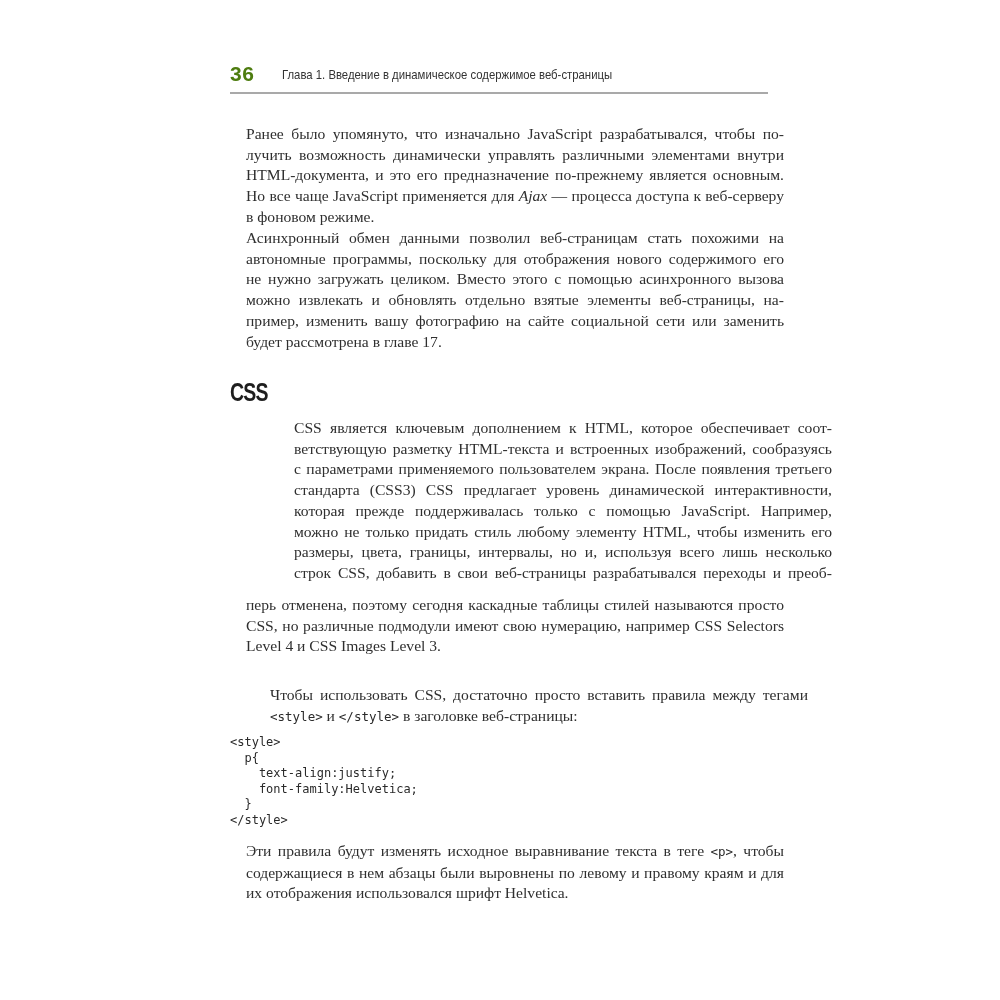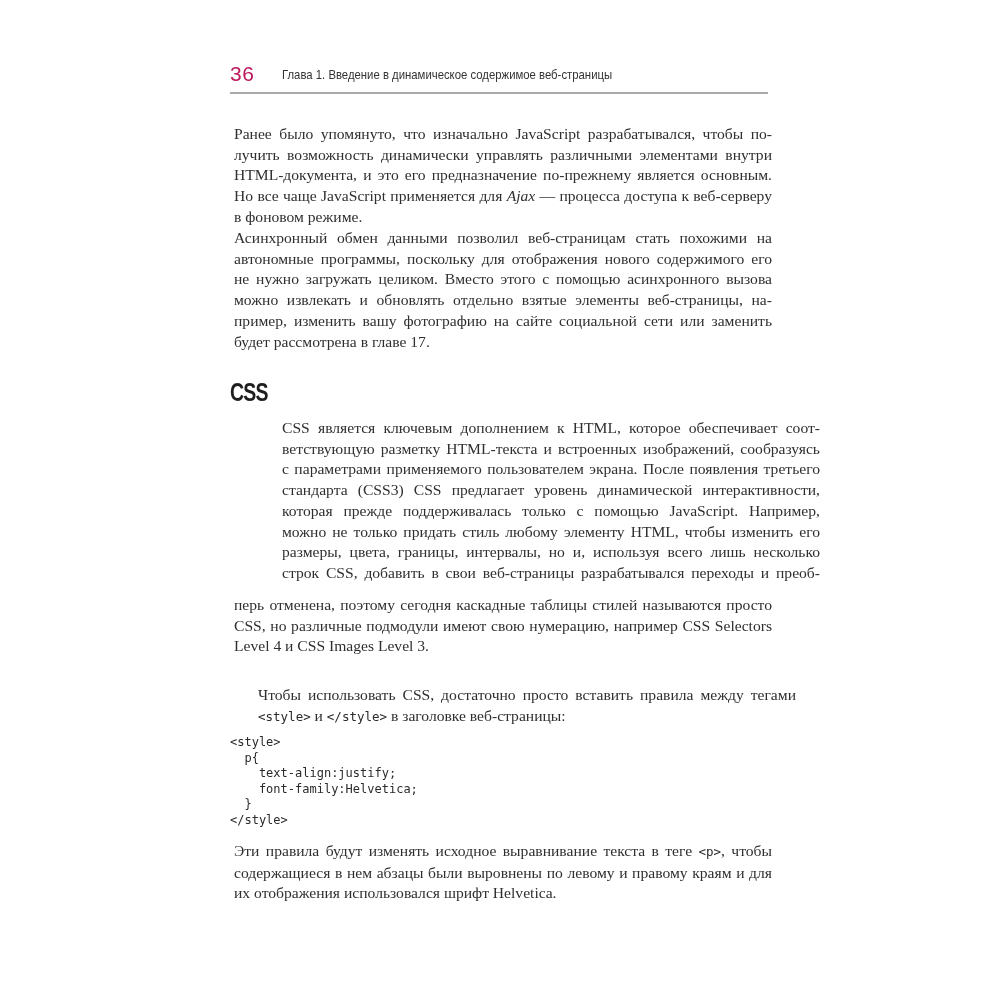--- a/index.html
+++ b/index.html
@@ -26,22 +26,22 @@
       left: 0;
       width: 538px;
       height: 28px;
       font-family: "Liberation Sans", sans-serif;
     }
     .page-number {
       position: absolute;
       left: 0;
       top: 0;
       font-size: 21px;
-      font-weight: normal;
-      color: #be185d;
+      font-weight: bold;
+      color: #4d7c0f;
       letter-spacing: 0.5px;
     }
     .chapter-title {
       position: absolute;
       left: 52px;
       top: 5px;
       font-size: 13.2px;
       color: #333;
       transform: scaleX(0.86);
       transform-origin: left center;
@@ -56,21 +56,21 @@
       background: #a9a9a9;
     }
     .body-text {
       font-family: "Liberation Serif", serif;
       font-size: 15.6px;
       line-height: 20.7px;
       color: #2f2f2f;
       text-align: justify;
       margin: 0;
       position: absolute;
-      left: 4px;
+      left: 16px;
       width: 538px;
       hyphens: manual;
     }
     .body-text .line {
       display: block;
       text-align: justify;
       text-align-last: justify;
       white-space: nowrap;
       overflow: visible;
     }

